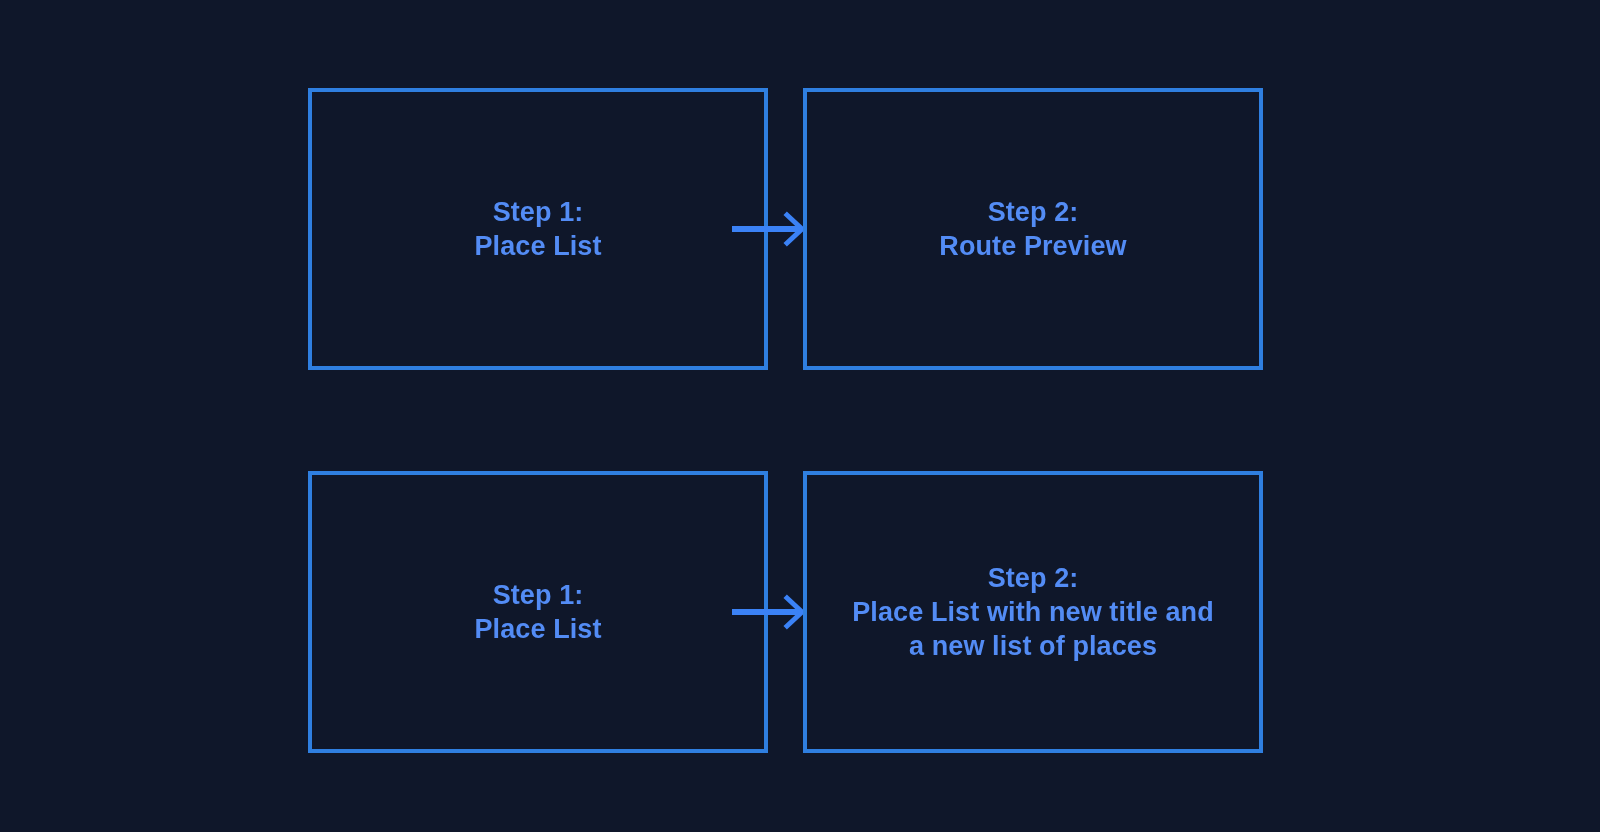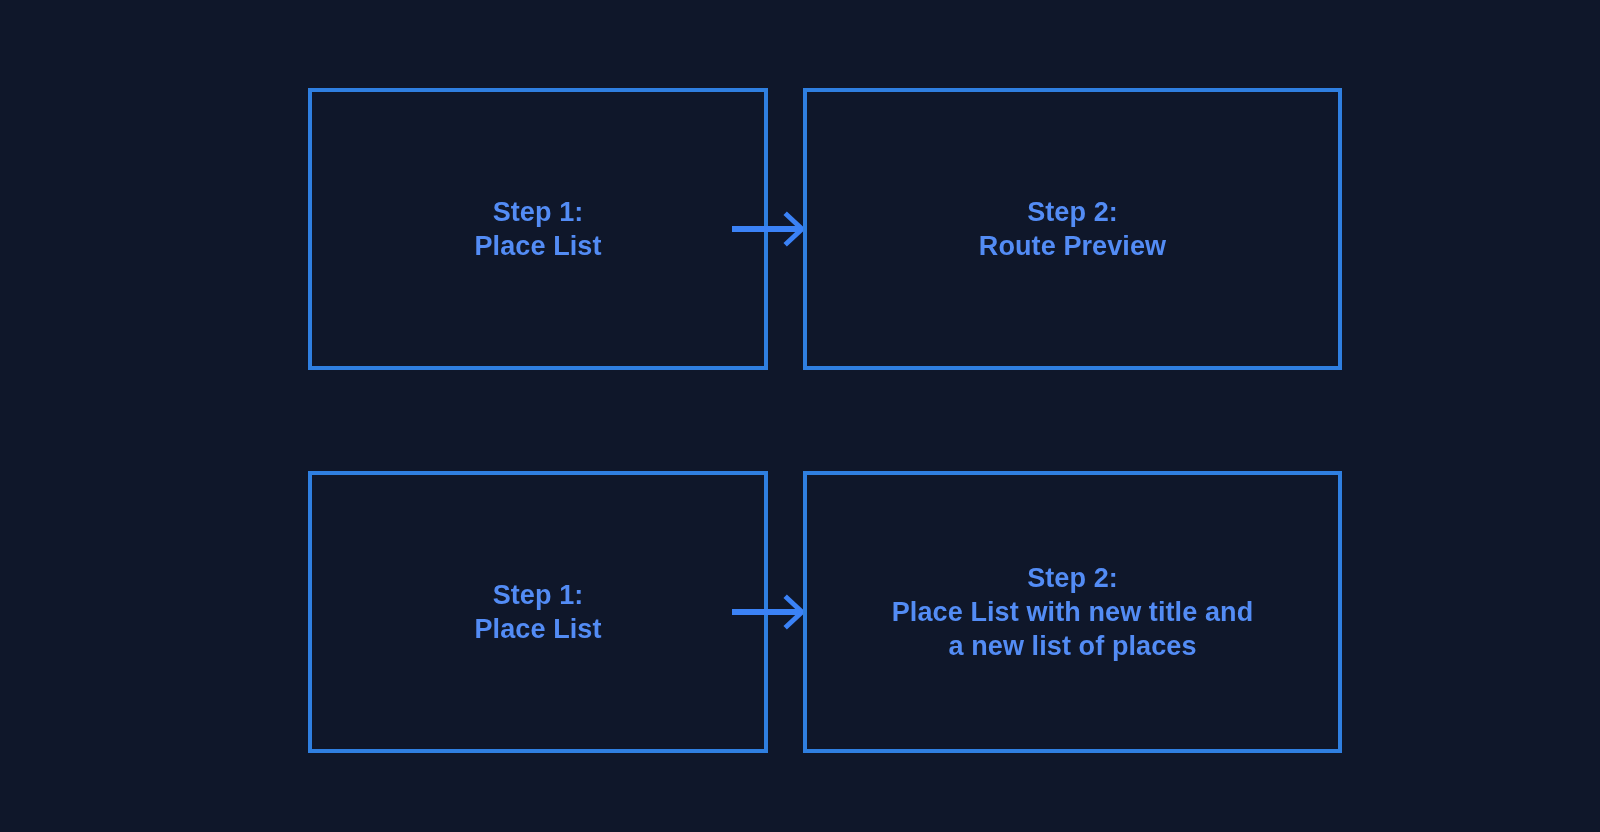--- a/index.html
+++ b/index.html
@@ -37,21 +37,21 @@
   }
   .step-box.box-left {
     left: 308px;
     top: 0;
     width: 460px;
     height: 282px;
   }
   .step-box.box-right {
     left: 803px;
     top: 0;
-    width: 539px;
+    width: 460px;
     height: 282px;
   }
 
   .step-label {
     color: #538cf5;
     font-size: 27px;
     font-weight: bold;
     line-height: 1.27;
     letter-spacing: 0.1px;
     white-space: pre-line;

